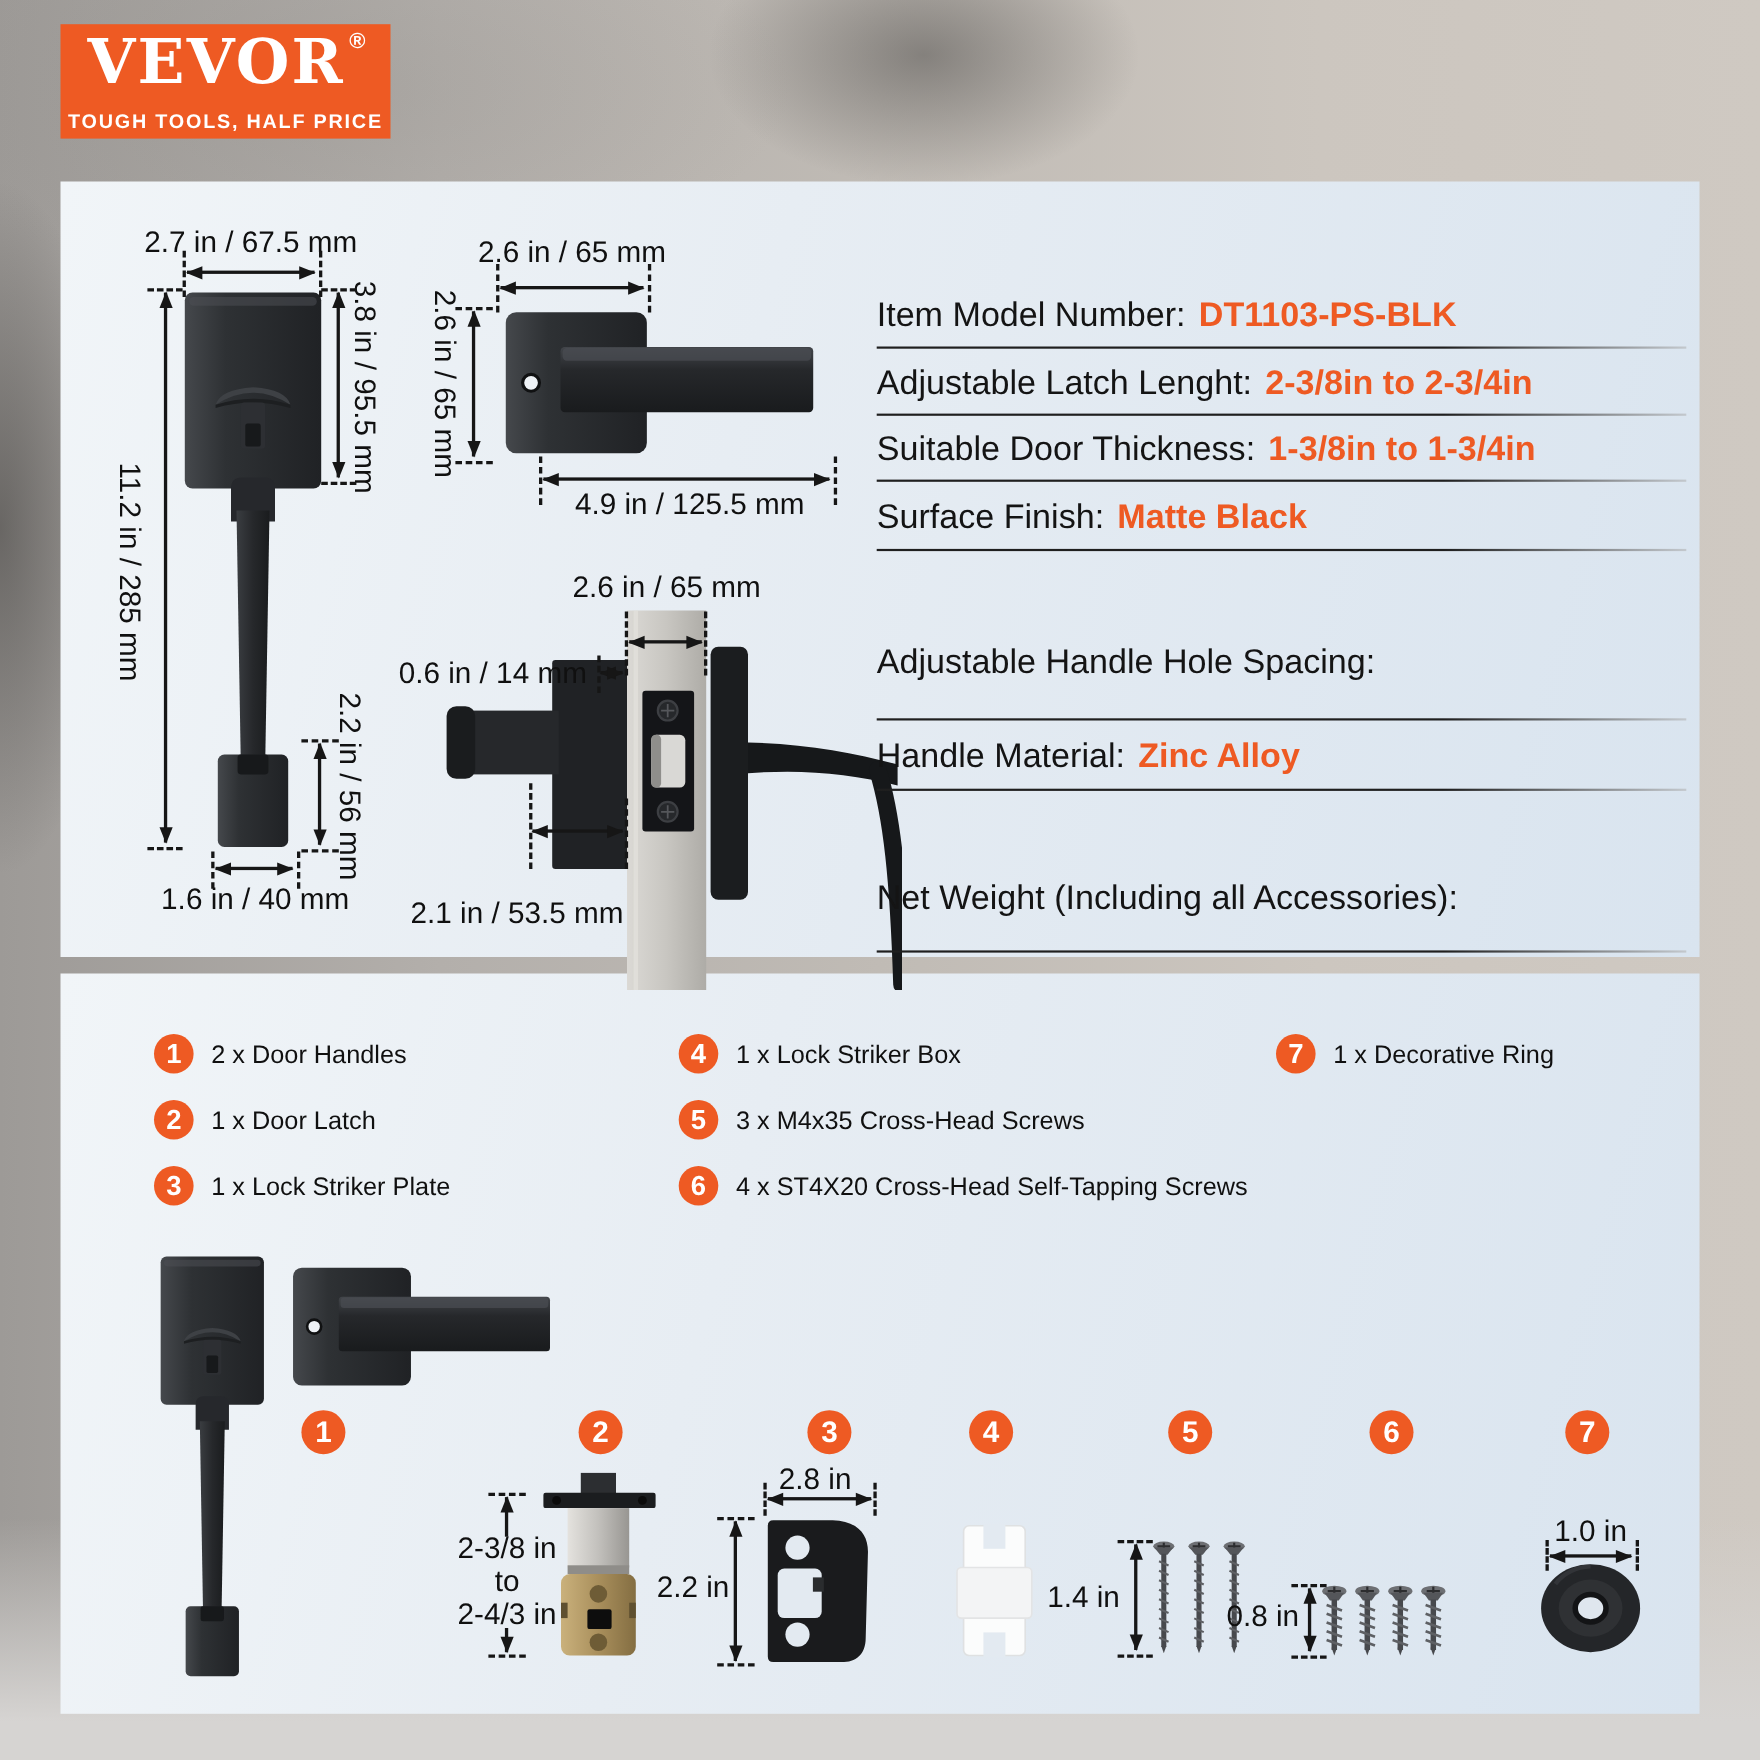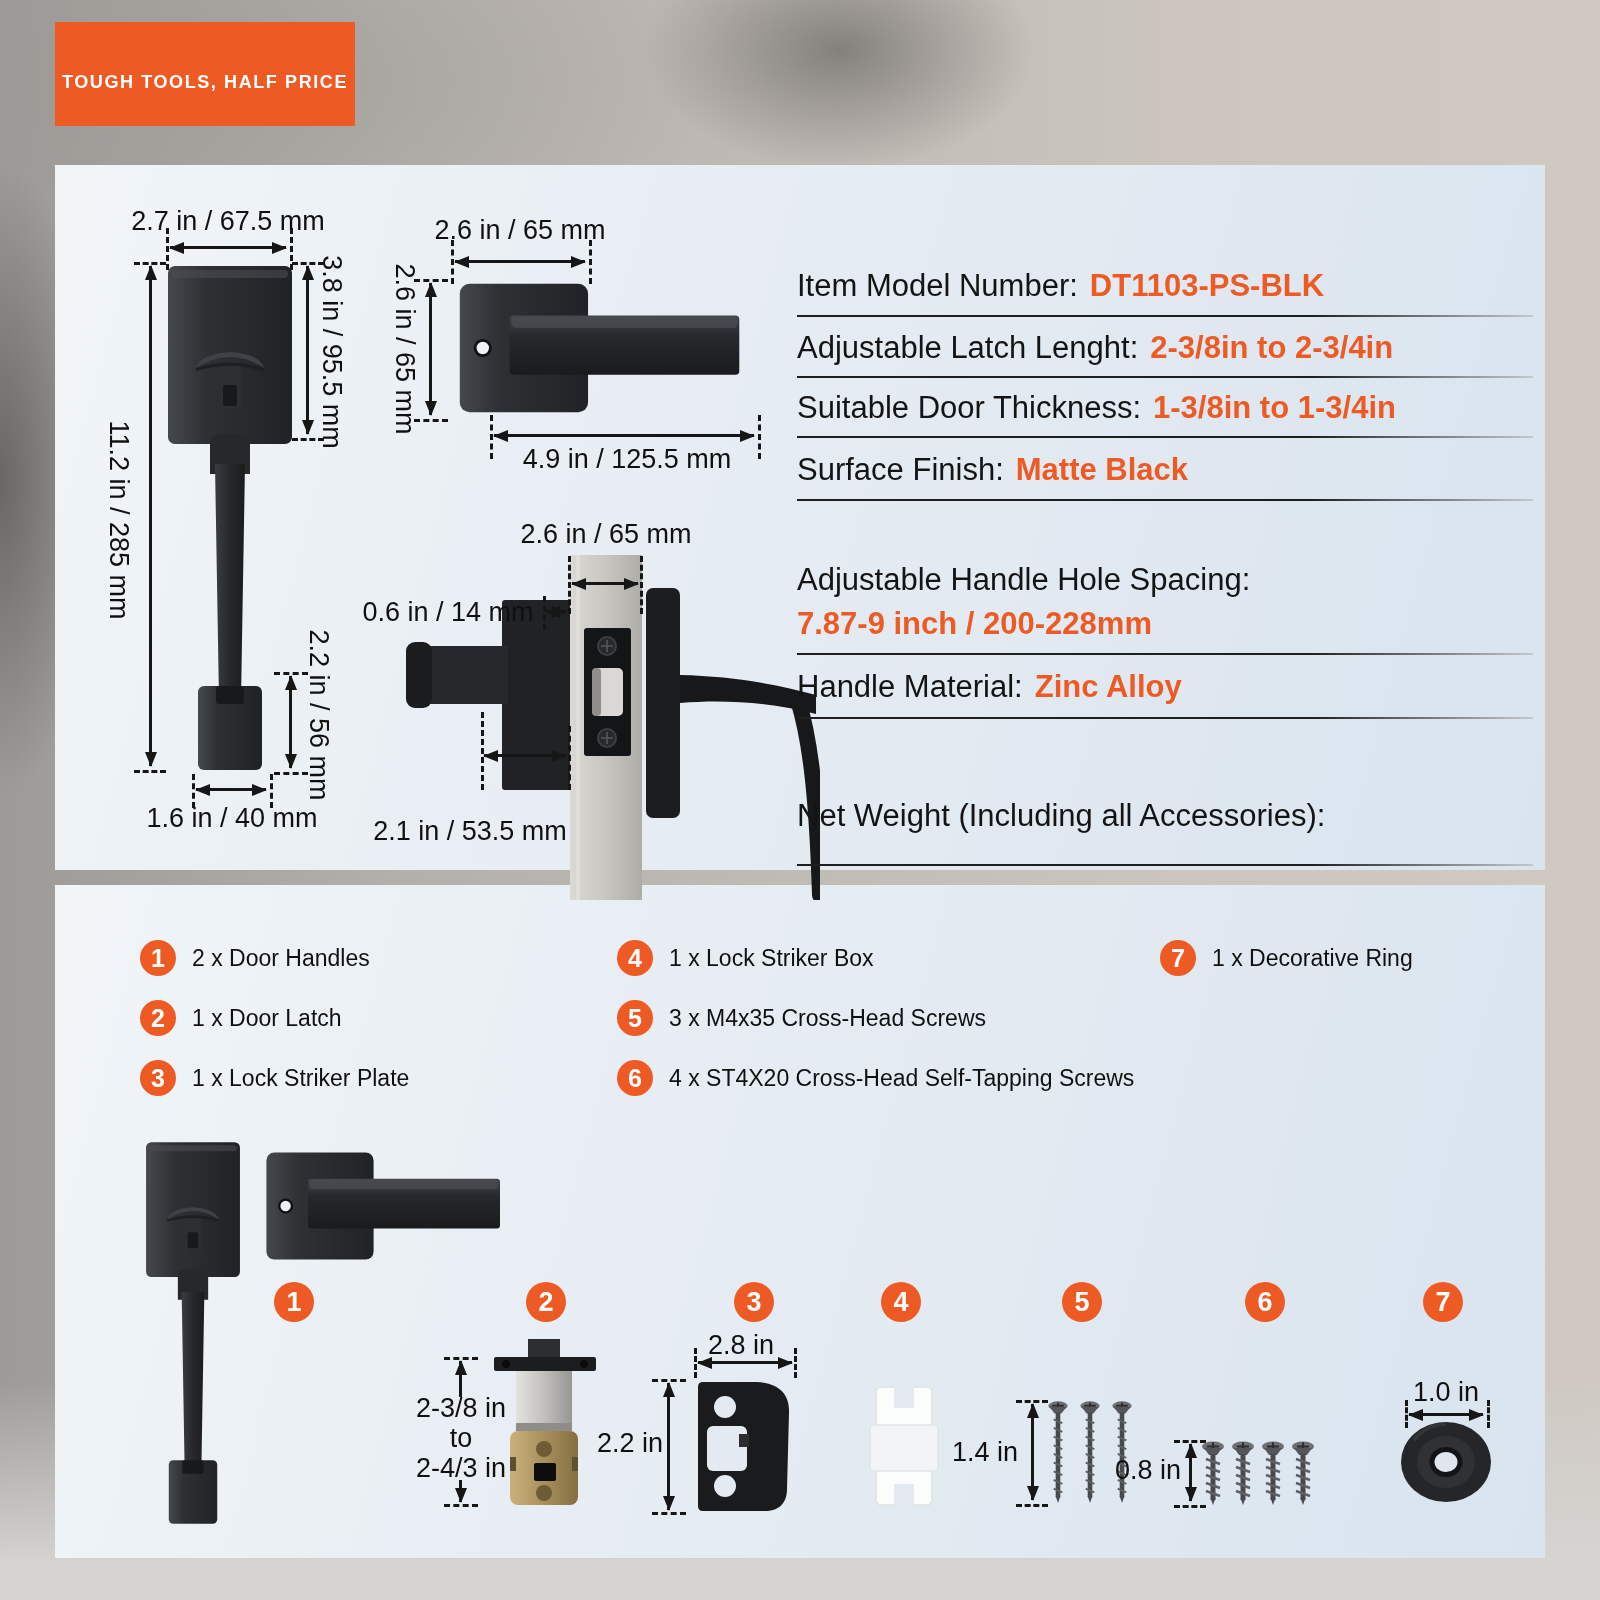--- a/index.html
+++ b/index.html
@@ -126,20 +126,21 @@
       <path d="M6,19 L20,24 M6,27 L20,32 M6,35 L20,40 M6,43 L20,48 M6,51 L20,56" stroke="#5e6064" stroke-width="2.4"></path>
       <path d="M10.5,58 L15.5,58 L13,65 Z" fill="#47494d"></path>
     </symbol>
   </defs>
 </svg>
 
 <div class="panel" id="panel-top"></div>
 <div class="panel" id="panel-bottom"></div>
 
 <div id="logo">
+  <div class="name"><span>VEVOR</span><span class="reg">®</span></div>
   <div class="tag">TOUGH TOOLS, HALF PRICE</div>
 </div>
 
 <svg class="gfx" style="left:160px;top:258px" width="140" height="520">
     <use href="#sym-entry"></use>
   </svg>
 <span class="dim" style="left:228px;top:221px">2.7 in / 67.5 mm</span>
 <div class="vdash" style="left:166px;top:228px;height:42px"></div>
 <div class="vdash" style="left:290px;top:228px;height:42px"></div>
 <div class="harrow" style="left:170px;top:246px;width:116px"></div>
@@ -217,21 +218,20 @@
   <div class="spec-row" style="height:60px">
     <span class="spec-label">Suitable Door Thickness:</span>
     <span class="spec-value">1-3/8in to 1-3/4in</span>
   </div>
   <div class="spec-row" style="height:63px">
     <span class="spec-label">Surface Finish:</span>
     <span class="spec-value">Matte Black</span>
   </div>
   <div class="spec-row two" style="height:107px">
     <span class="spec-label">Adjustable Handle Hole Spacing:</span>
-    <span class="spec-value">7.87-9 inch / 200-228mm</span>
   </div>
   <div class="spec-row" style="height:64px">
     <span class="spec-label">Handle Material:</span>
     <span class="spec-value">Zinc Alloy</span>
   </div>
   <div class="spec-row two" style="height:100px">
     <span class="spec-label">Net Weight (Including all Accessories):</span>
   </div>
 </div>
 

